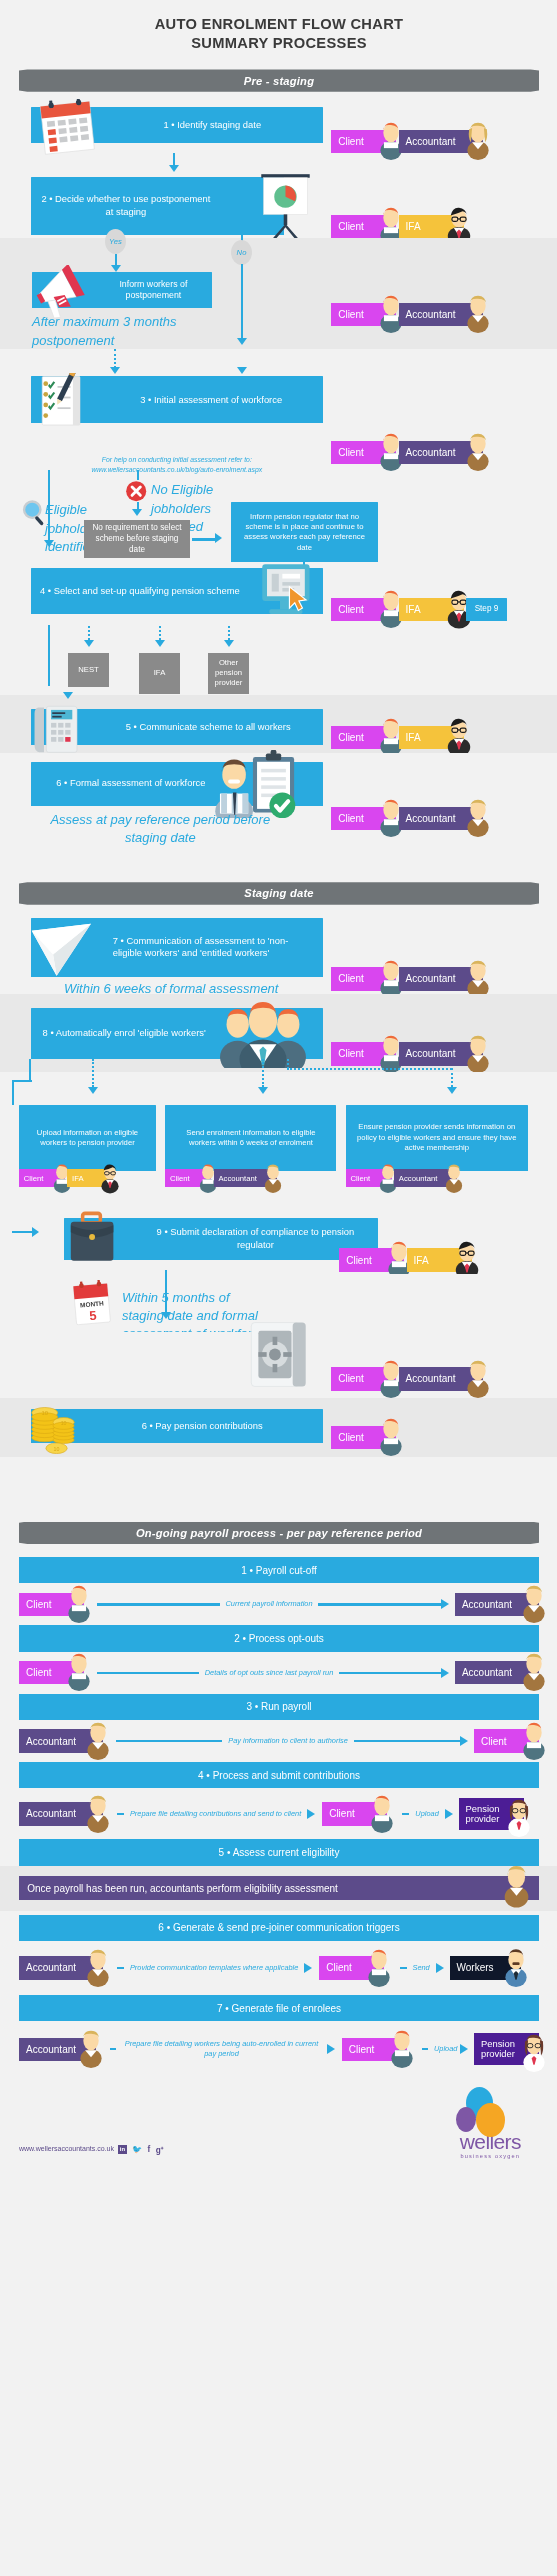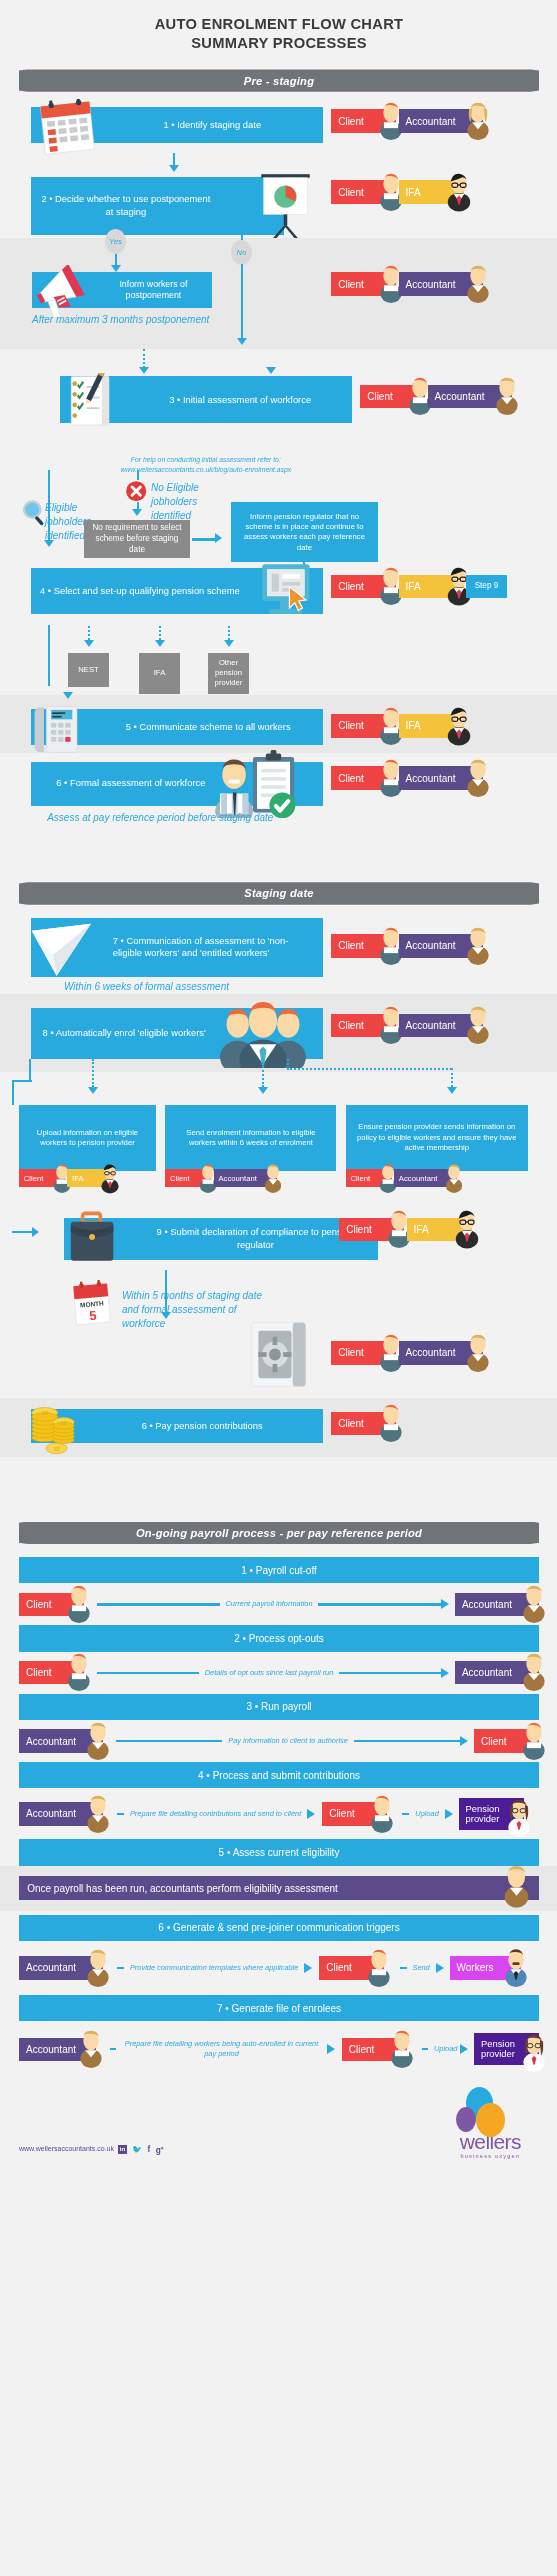--- a/index.html
+++ b/index.html
@@ -40,36 +40,36 @@
   
   .step {
     background:#29aadf; color:#fff; border-radius:0.6px;
     display:flex; align-items:center; justify-content:center;
     text-align:center; padding: 5.9px 8.2px; line-height:1.32;
     font-size:9.4px; position:relative;
   }
   .step.sm { font-size: 7.7px; }
 
   
-  .flowrow { display:flex; align-items:flex-start; gap: 8.2px; }
+  .flowrow { display:flex; align-items:flex-end; gap: 8.2px; }
   .flowleft { width: 304px; position:relative; }
   .flowright { flex:1; display:flex; align-items:center; gap:3.5px; padding-top: 7px;}
 
   
   .chip {
     position:relative; height:23.5px; min-width:65px;
     display:flex; align-items:center; padding: 0 27px 0 7px;
     color:#fff; font-size:10px; white-space:nowrap;
   }
   .chip.small { height:17.7px; font-size:7.7px; min-width:46px; padding: 0 20px 0 4.7px;}
-  .chip.client { background:#ef4444; }
+  .chip.client { background:#d946ef; }
   .chip.accountant { background:#5c4b8a; }
   .chip.ifa { background:#f5c33b; }
   .chip.pension { background:#4c1d95; }
-  .chip.workers { background:#d946ef; }
+  .chip.workers { background:#0f172a; }
   .chip .av { position:absolute; right:-8.2px; bottom:0; width:26px; height:31px; }
   .chip.small .av { right:-6.5px; width:20px; height:23.5px; }
 
   
   .av { pointer-events:none; }
   .av svg { display:block; width:100%; height:100%; overflow:visible; }
 
   
   .v-line { position:absolute; width:2.4px; background:#29aadf; }
   .h-line { position:absolute; height:2.4px; background:#29aadf; }
@@ -87,21 +87,21 @@
   .dotted-h { position:absolute; height:0; border-top:2.4px dotted #29aadf; }
 
   .pill {
     position:absolute; background:#d8d8d8; color:#29aadf;
     border-radius:50%; width:21px; height:25px;
     display:flex; align-items:center; justify-content:center;
     font-style:italic; font-size:7.7px;
   }
 
   .note {
-    color:#29aadf; font-style:italic; font-size:10px;
+    color:#29aadf; font-style:italic; font-size:13px;
     line-height:1.4; text-align:center;
   }
   .note.left { text-align:left; }
   .note.big { font-size:8.8px; }
 
   .greybox {
     background:#8a8a8a; color:#fff; text-align:center;
     display:flex; align-items:center; justify-content:center;
     padding: 4.7px 5.9px; font-size:8.2px; line-height:1.3;
   }
@@ -332,21 +332,21 @@
                 <path d="M12 34 l10 12 l10-12z" fill="#fff"></path>
                 <ellipse cx="22" cy="18" rx="13" ry="16" fill="#fbd9a6"></ellipse>
                 <path d="M8 16 q1-15 14-15 t14 15 q1-9-14-10 t-14 10z" fill="#d9b45c"></path>
               </svg>
           </span>
         </div>
       </div>
     </div>
   </div>
 
-  <div class="row band-light" style="position:relative;height:125px;margin-left:29px;">
+  <div class="row band-light" style="position:relative;height:125px;">
     <div class="dotted-v" style="left:114px;top:0;height:19px;"></div>
     <div class="arrow-down" style="left:110px;top:17.7px;"></div>
     <div class="arrow-down" style="left:237px;top:17.7px;"></div>
 
     <div class="flowrow" style="padding-top:27px;">
       <div class="flowleft" style="position:relative;height:88px;">
         <div class="step" style="position:absolute;left:11.8px;top:0;width:292px;height:47px;padding-left:77px;">
           <span>3 • Initial assessment of workforce</span>
         </div>
         <div style="position:absolute;left:9.4px;top:-3.5px;width:65px;height:56px;">

